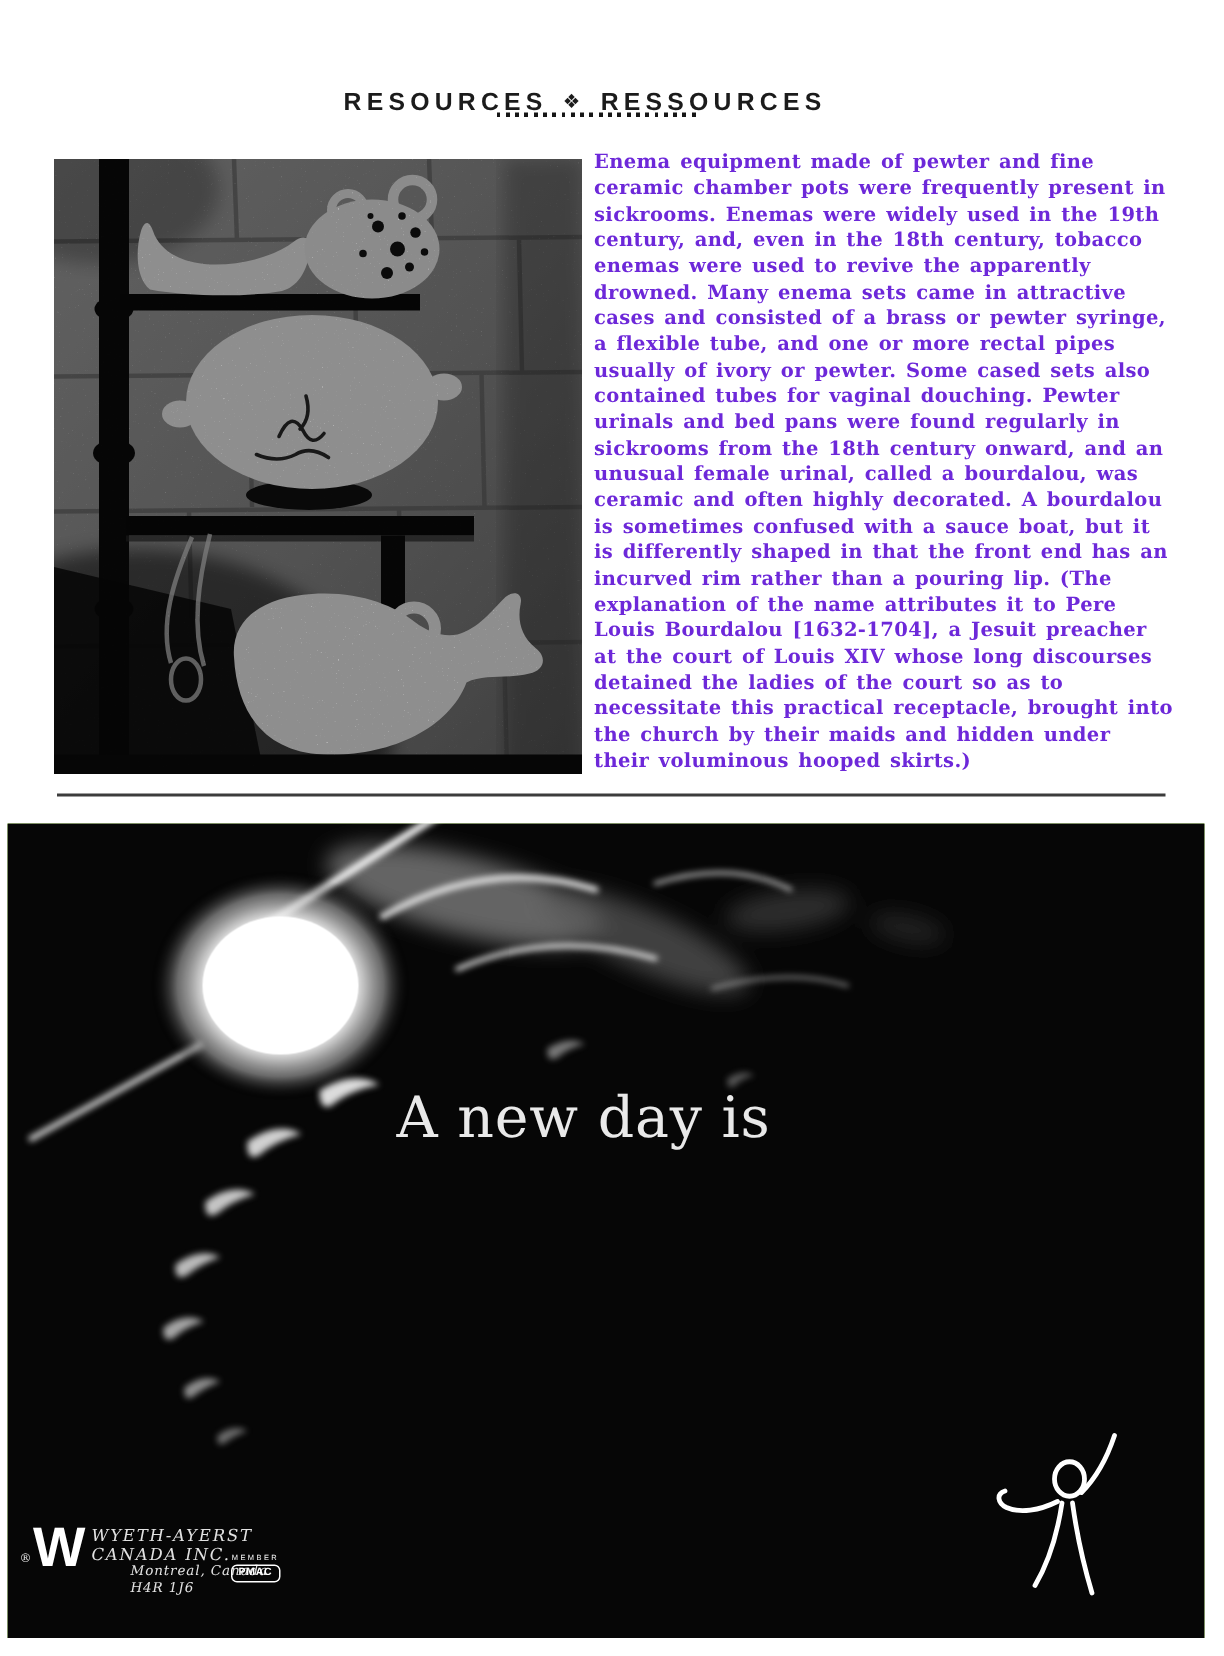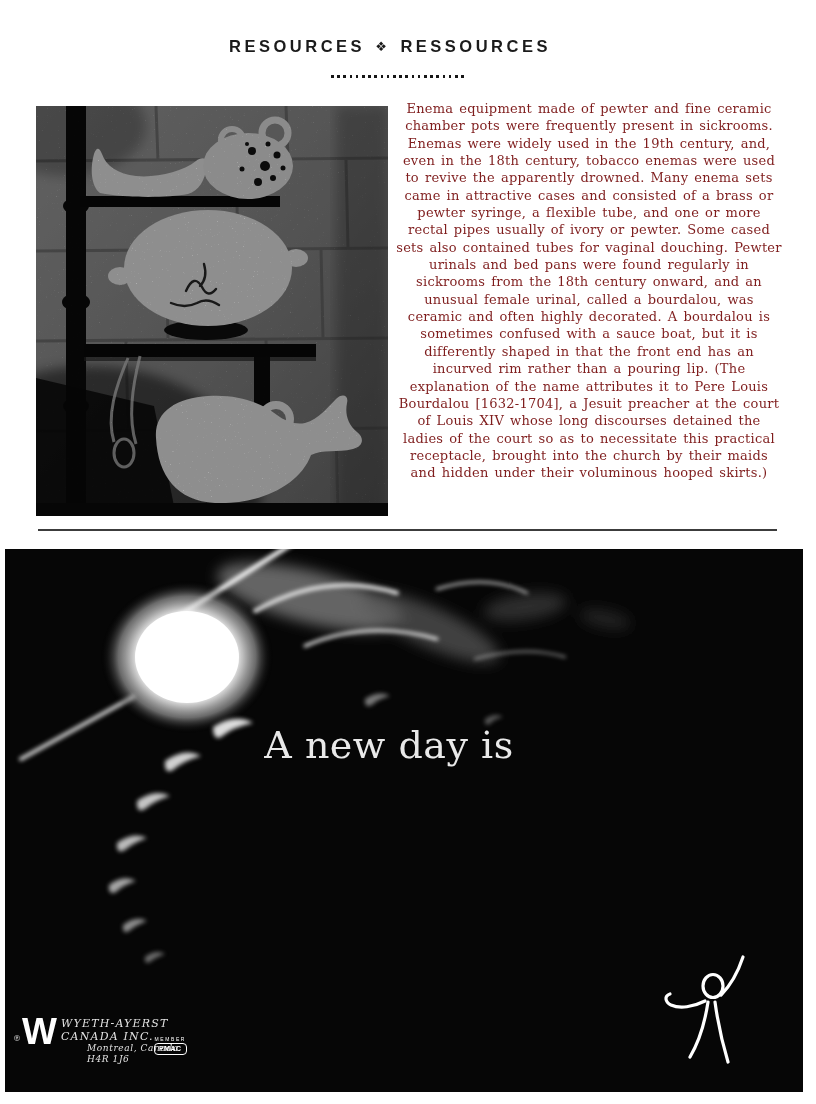--- a/index.html
+++ b/index.html
@@ -2,36 +2,36 @@
 <html><head>
 <meta charset="utf-8">
 <style>
   html,body{margin:0;padding:0;}
   body{
     width:816px;height:1104px;position:relative;background:#ffffff;
     font-family:"DejaVu Serif",serif;overflow:hidden;
   }
   
   .masthead{
-    position:absolute;top:37px;left:0;width:780px;text-align:center;
+    position:absolute;top:59px;left:0;width:780px;text-align:center;
     font-family:"Liberation Sans",sans-serif;font-weight:bold;
     font-size:16.5px;letter-spacing:3.5px;color:#1b1b1b;white-space:nowrap;
   }
   .masthead .orn{font-family:"DejaVu Sans",sans-serif;font-size:13px;vertical-align:1px;padding:0 2px;}
   .dotted-divider{
     position:absolute;top:75px;left:331px;width:136px;height:3px;
     background:repeating-linear-gradient(90deg,#161616 0 2.6px,transparent 2.6px 6.2px);
   }
   
   .photo-frame{position:absolute;left:36px;top:106px;width:352px;height:410px;background:#777;}
   .photo-frame svg{display:block;width:100%;height:100%;}
   .article-text{
     position:absolute;left:396px;top:100px;width:386px;
-    font-size:13px;line-height:17.35px;font-weight:normal;color:#7f1d1d;
-    letter-spacing:0.25px;word-spacing:1.6px;text-align:center;
+    font-size:13px;line-height:17.35px;font-weight:bold;color:#6d28d9;
+    letter-spacing:0.25px;word-spacing:1.6px;text-align:left;
   }
   .section-rule{position:absolute;left:38px;top:529px;width:739px;height:2px;background:#3c3c3c;}
   
   .ad{position:absolute;left:5px;top:549px;width:798px;height:543px;background:#4d7c0f;}
   .ad svg.ad-art{position:absolute;left:0;top:0;width:100%;height:100%;}
   .headline{
     position:absolute;left:64px;top:173px;width:640px;text-align:center;
     color:#e9e9e9;font-family:"DejaVu Serif",serif;font-size:38px;line-height:46px;
     letter-spacing:0.5px;
   }

